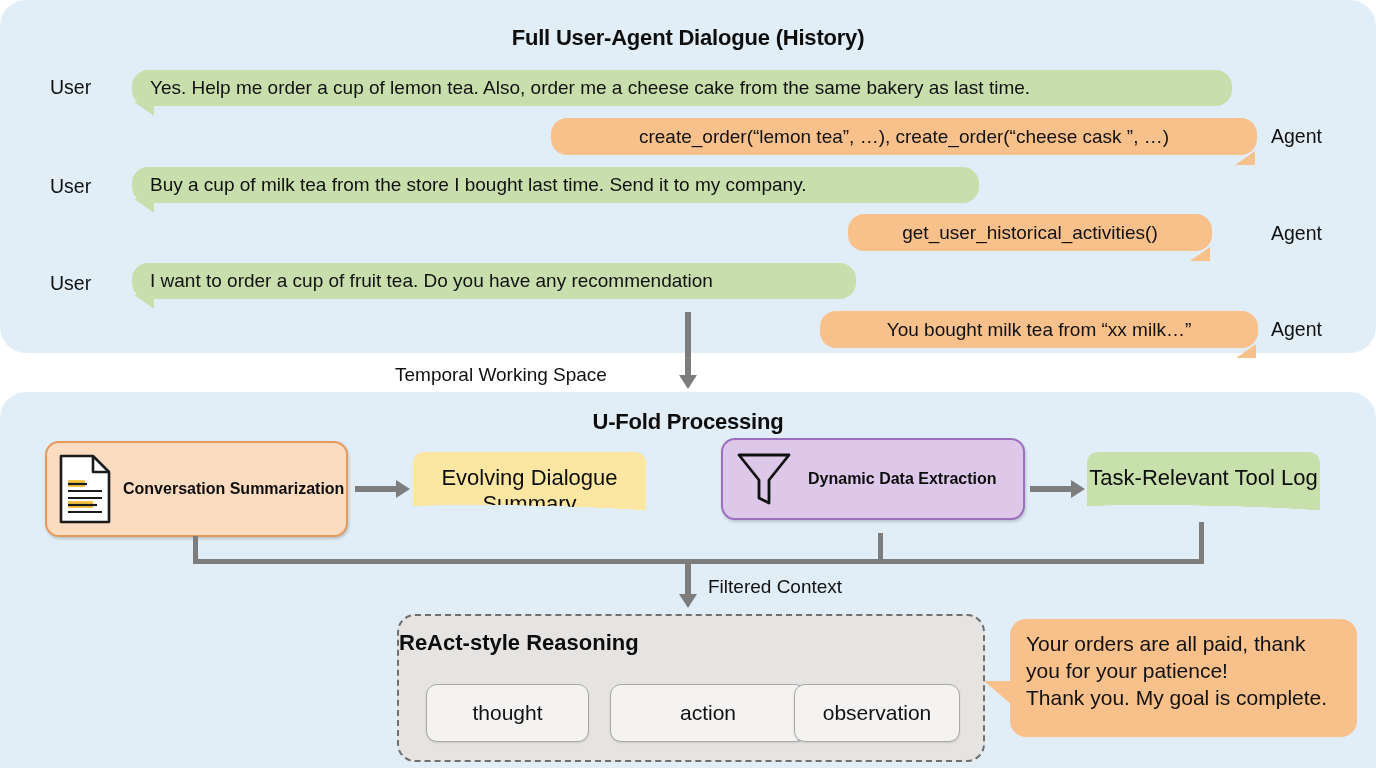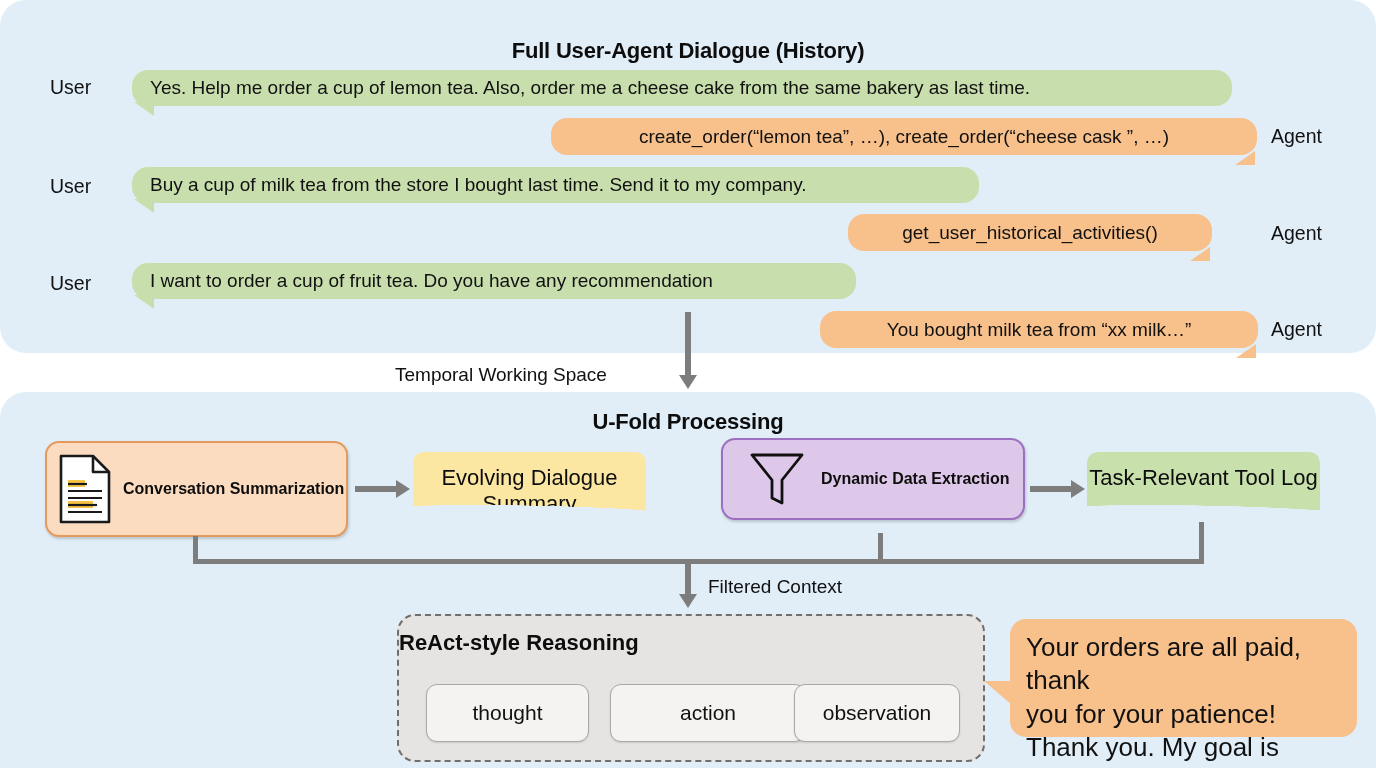--- a/index.html
+++ b/index.html
@@ -33,21 +33,21 @@
 
   .panel-title {
     position: absolute;
     width: 100%;
     text-align: center;
     font-weight: bold;
     font-size: 22px;
     letter-spacing: -0.2px;
     color: #0d0d0d;
   }
-  #title-history { top: 38px; }
+  #title-history { top: 25px; }
   #title-ufold   { top: 17px; }
 
   
   .role-label {
     position: absolute;
     font-size: 19.5px;
     color: #111;
     white-space: nowrap;
   }
 
@@ -156,21 +156,21 @@
   #box-conv {
     left: 45px; top: 441px; width: 303px; height: 96px;
     background: #fbdcc0;
     border: 2px solid #e59a5d;
     padding-left: 10px;
   }
   #box-dde {
     left: 721px; top: 438px; width: 304px; height: 82px;
     background: #dec8ea;
     border: 2px solid #9d6fc0;
-    padding-left: 24px;
+    padding-left: 11px;
   }
 
   
   .doc-shape {
     position: absolute;
     display: flex;
     align-items: flex-start;
     justify-content: center;
     text-align: center;
     font-size: 22px;
@@ -233,21 +233,21 @@
   #pill-observation { left: 395px; width: 166px; }
 
   
   #final-bubble {
     position: absolute;
     left: 1010px; top: 619px; width: 347px; height: 118px;
     background: #f8c08a;
     border-radius: 16px;
     box-sizing: border-box;
     padding: 12px 14px 10px 16px;
-    font-size: 26px;
+    font-size: 21px;
     line-height: 1.28;
     color: #111;
   }
   #final-bubble::before {
     content: "";
     position: absolute;
     left: -26px;
     top: 62px;
     width: 0; height: 0;
     border-style: solid;

